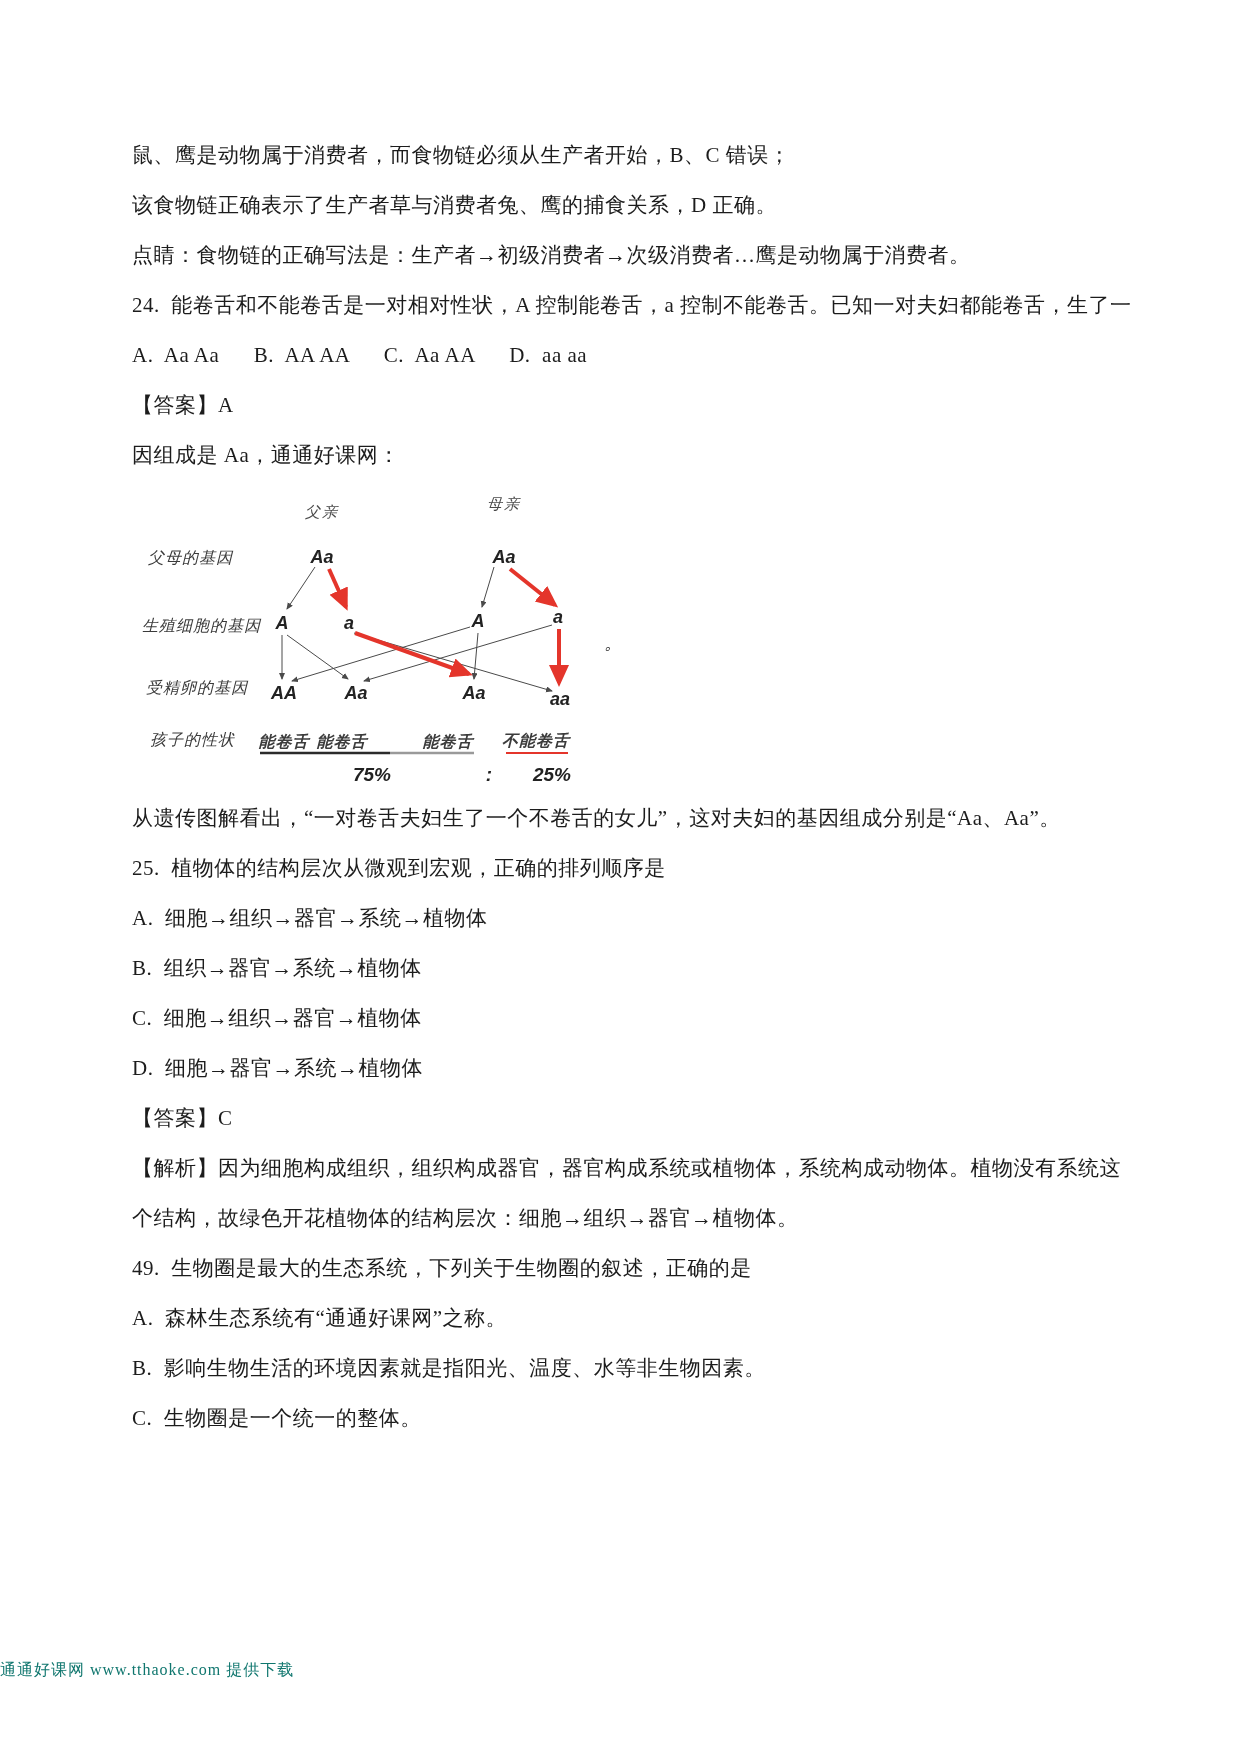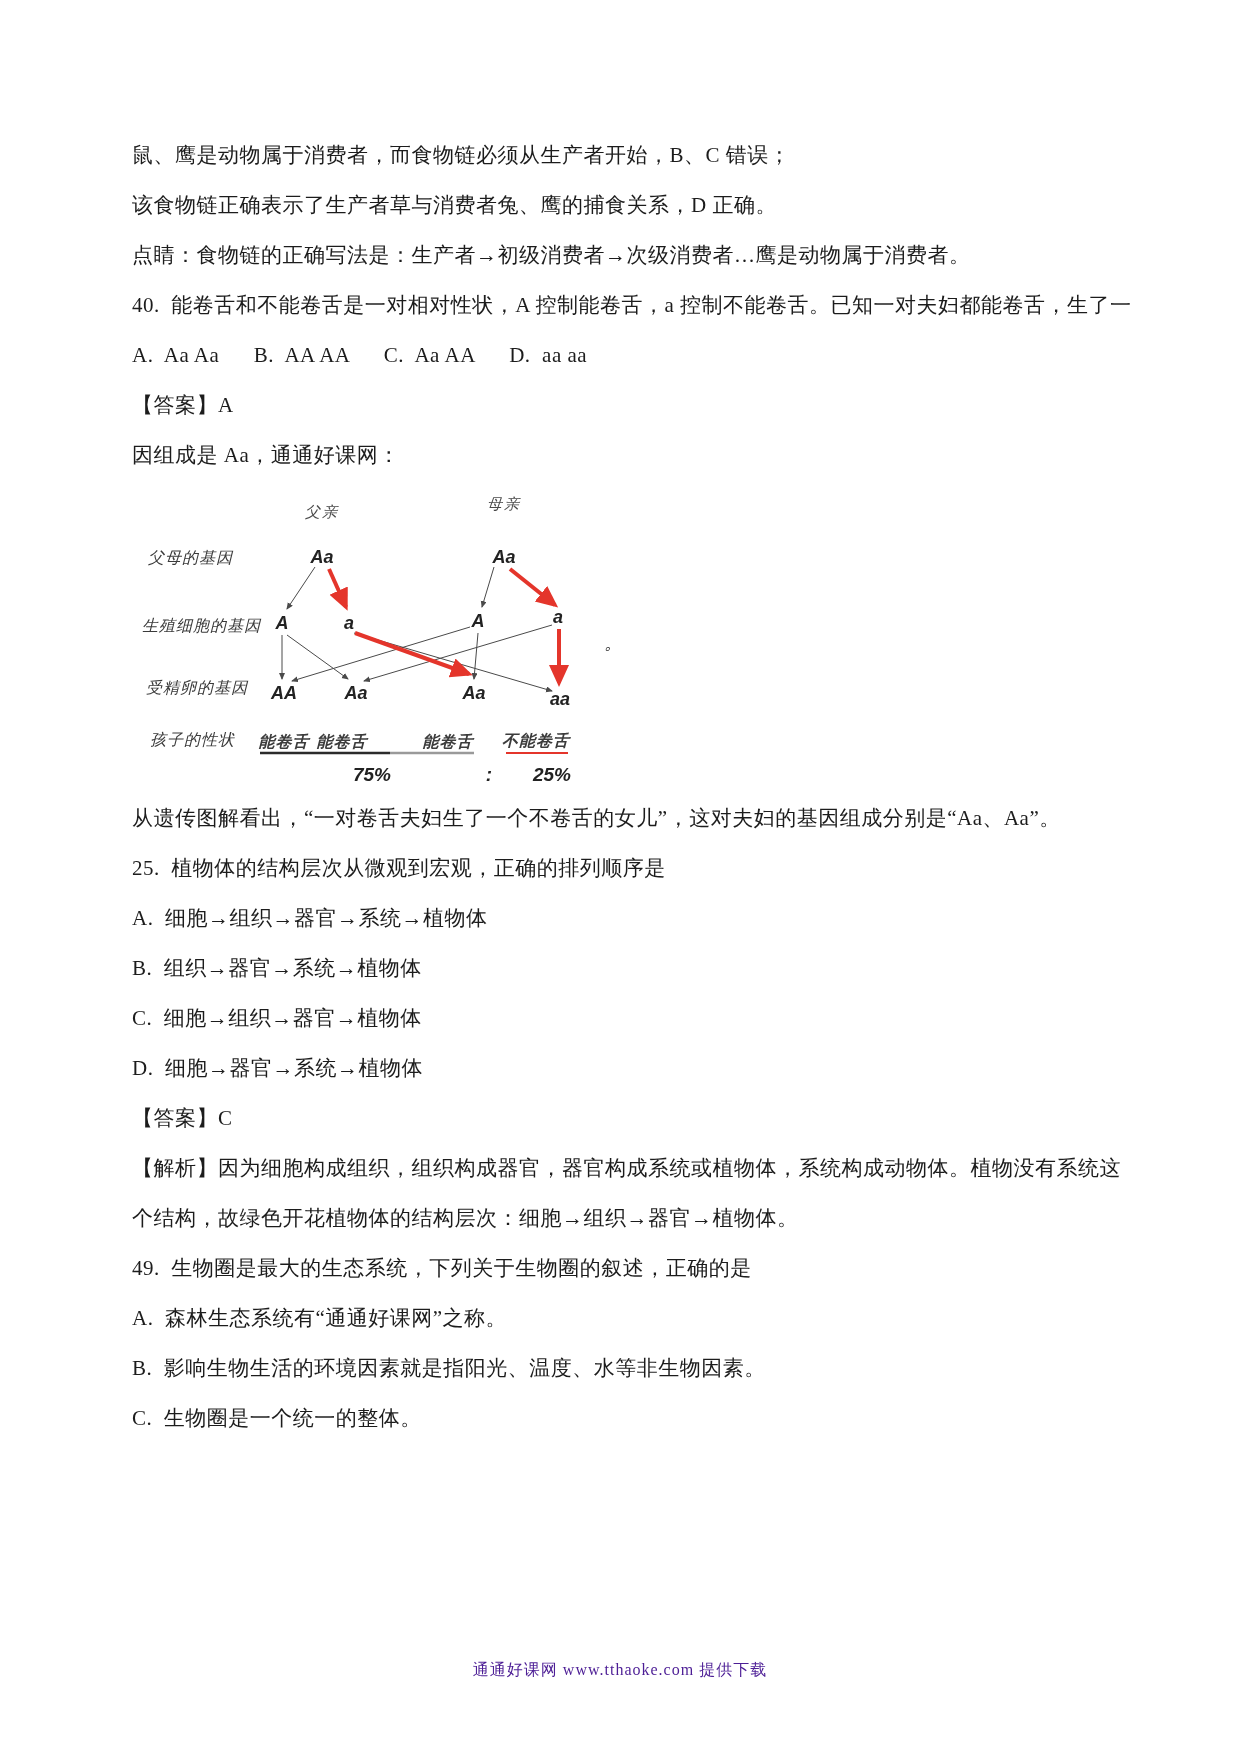--- a/index.html
+++ b/index.html
@@ -23,34 +23,34 @@
   }
   .diagram-wrap{margin:23px 0 13px 0;width:560px;height:300px;font-style:italic;}
   svg text{font-family:"Liberation Sans","DejaVu Sans",sans-serif;}
   svg .rowlab{font-size:16px;fill:#3a3a3a;letter-spacing:1px;}
   svg .parlab{font-size:15px;fill:#4a4a4a;letter-spacing:2px;}
   svg .gene{font-size:18px;font-weight:bold;fill:#222;}
   svg .trait{font-size:16px;font-weight:bold;fill:#3c3c3c;letter-spacing:1px;}
   svg .pct{font-size:19px;font-weight:bold;fill:#222;}
   .footer{
     position:absolute;left:0;top:1660px;width:100%;
-    text-align:center;font-size:16px;color:#4c1d95;
+    text-align:left;font-size:16px;color:#0f766e;
     font-family:"Liberation Serif","DejaVu Serif",serif;
     letter-spacing:1px;
   }
 </style>
 </head>
 <body>
 
 <div class="page">
   <div class="text-col">
     <p class="line">鼠、鹰是动物属于消费者，而食物链必须从生产者开始，B、C 错误；</p>
     <p class="line">该食物链正确表示了生产者草与消费者兔、鹰的捕食关系，D 正确。</p>
     <p class="line">点睛：食物链的正确写法是：生产者→初级消费者→次级消费者…鹰是动物属于消费者。</p>
-    <p class="line">40.  能卷舌和不能卷舌是一对相对性状，A 控制能卷舌，a 控制不能卷舌。已知一对夫妇都能卷舌，生了一</p>
+    <p class="line">24.  能卷舌和不能卷舌是一对相对性状，A 控制能卷舌，a 控制不能卷舌。已知一对夫妇都能卷舌，生了一</p>
     <p class="line">A.  Aa Aa      B.  AA AA      C.  Aa AA      D.  aa aa</p>
     <p class="line">【答案】A</p>
     <p class="line">因组成是 Aa，通通好课网：</p>
 
     <div class="diagram-wrap">
       <svg width="560" height="300" viewBox="0 0 560 300">
         <defs>
           <marker id="ah-black" markerWidth="8" markerHeight="8" refX="6" refY="3" orient="auto">
             <path d="M0,0 L7,3 L0,6 Z" fill="#4a4a4a"></path>
           </marker>

